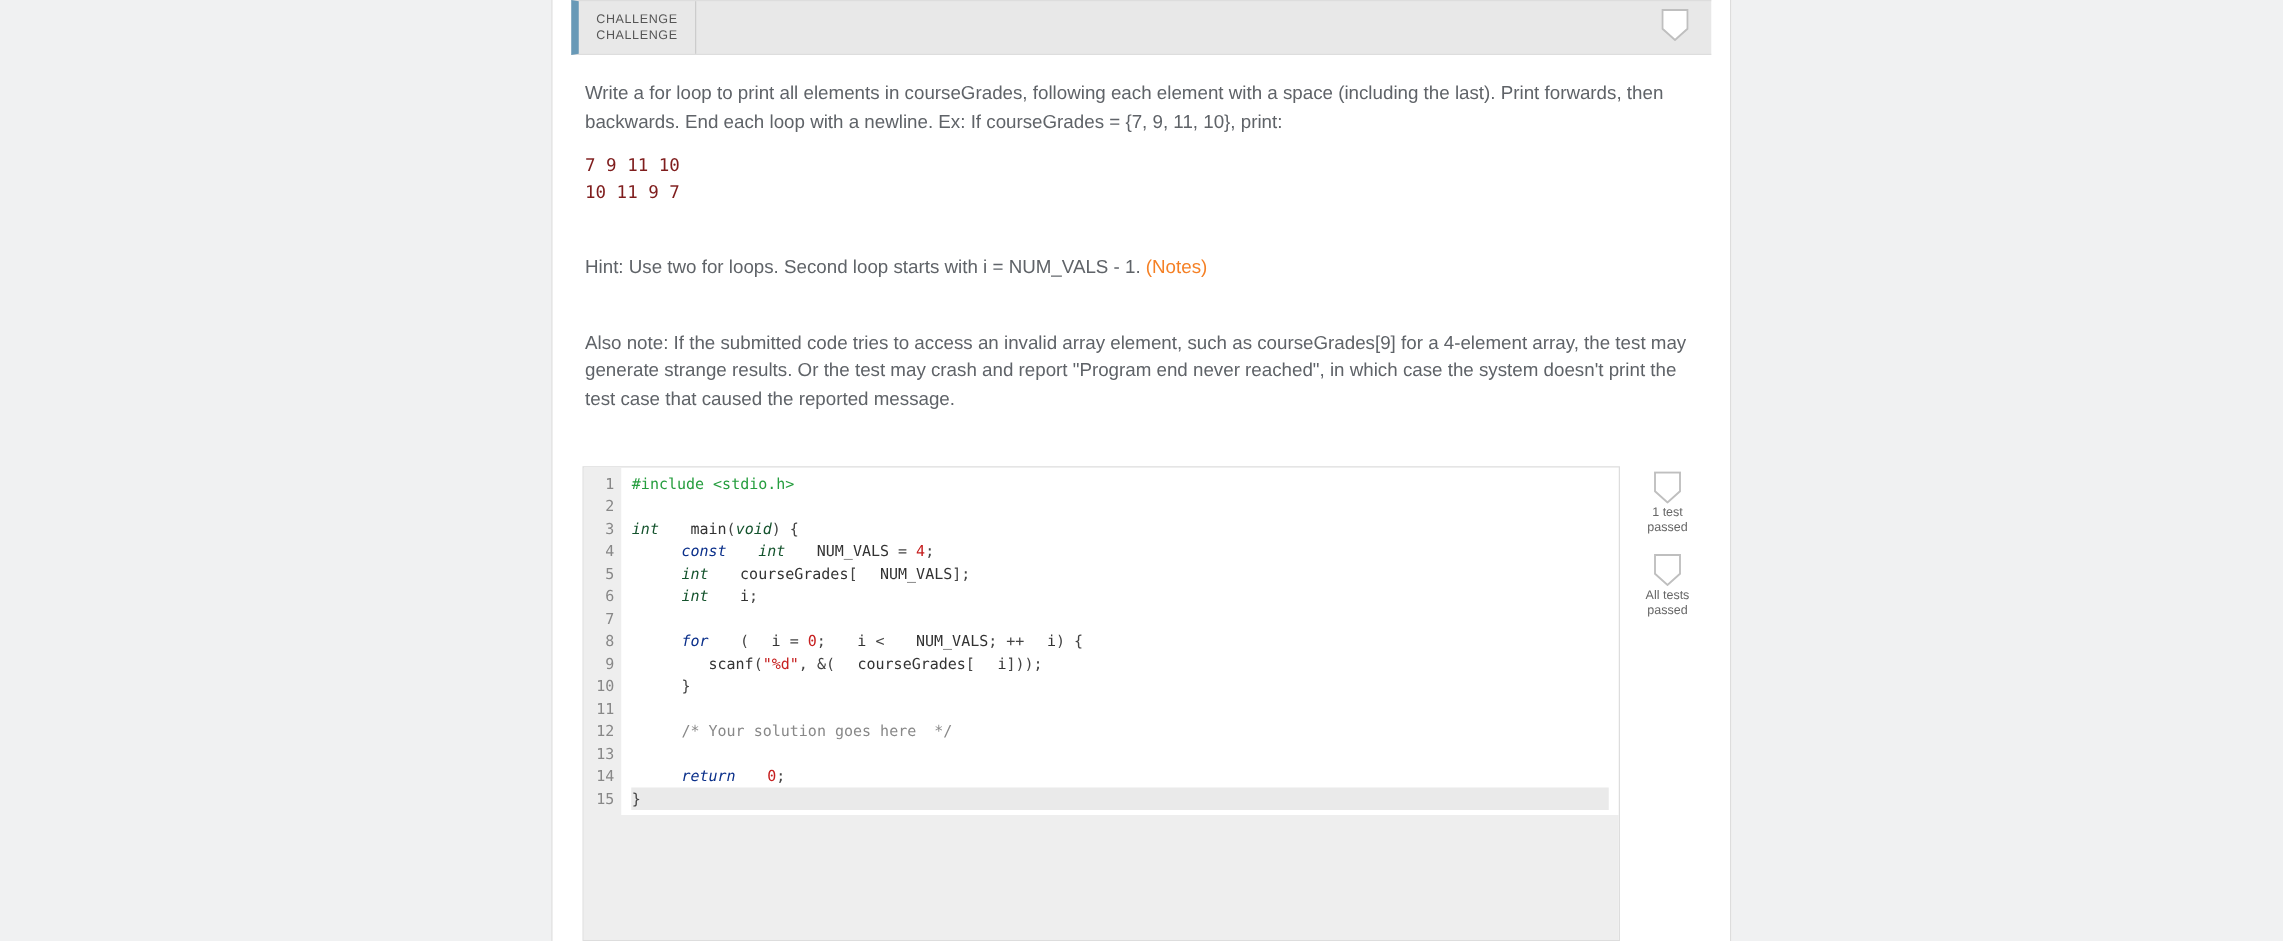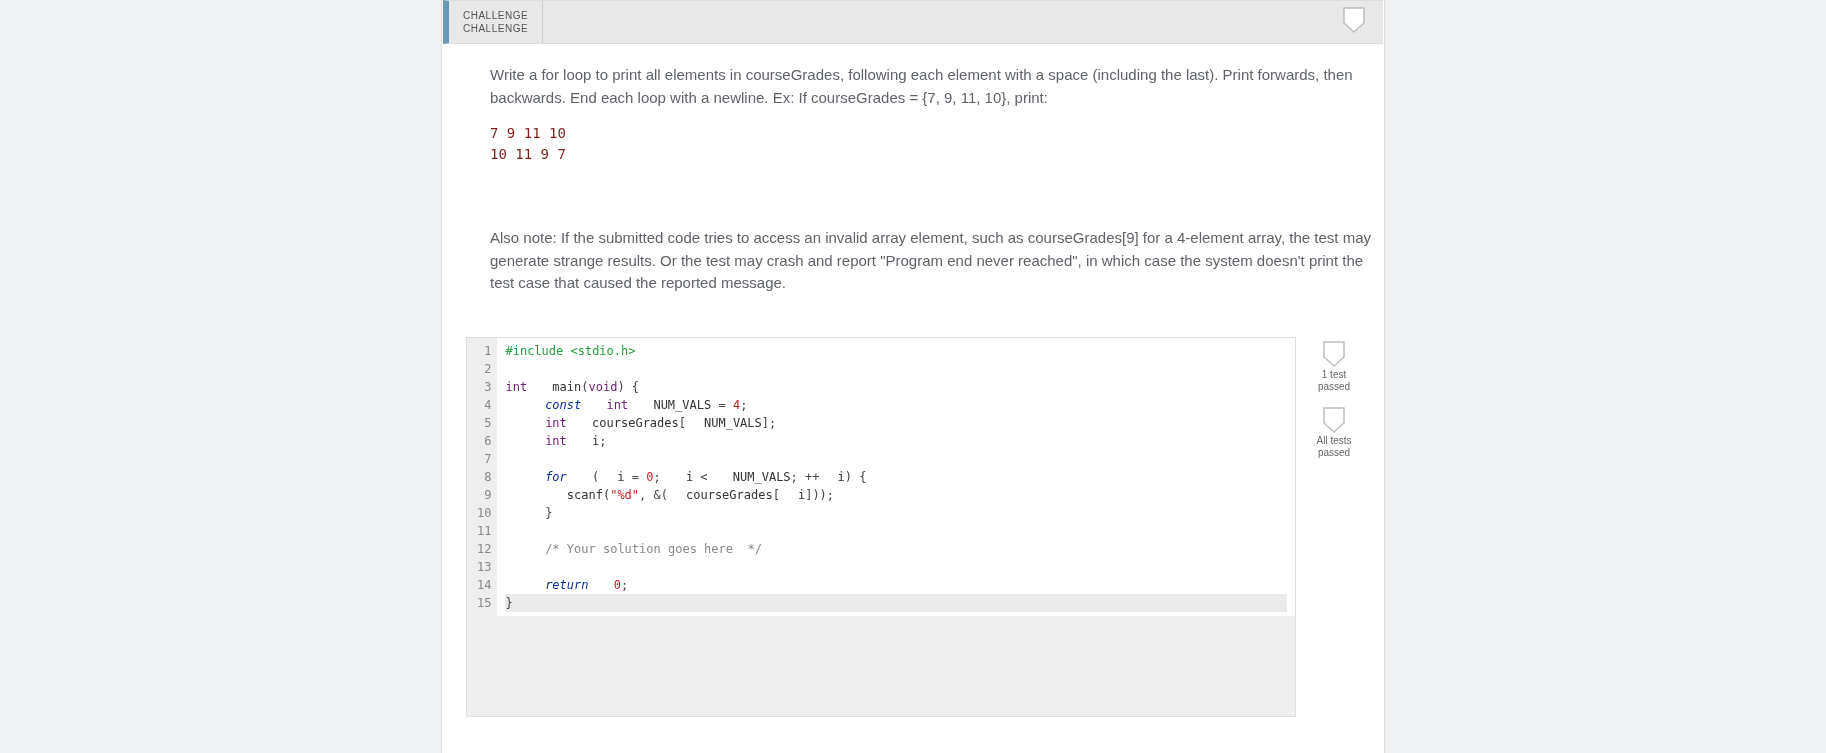--- a/index.html
+++ b/index.html
@@ -19,21 +19,21 @@
     border-left: 1px solid #ddd;
     border-right: 1px solid #ddd;
   }
   .header-bar {
     display: flex;
     align-items: center;
     background: #e8e8e8;
     border-left: 6px solid #6899b7;
     border-top: 1px solid #ddd;
     border-bottom: 1px solid #ddd;
-    margin: 0 1px;
+    margin: 0 15px;
     position: relative;
   }
   .header-left {
     padding: 8px 14px;
     border-right: 1px solid #ccc;
     font-size: 10px;
     letter-spacing: 0.5px;
     color: #555;
     line-height: 1.3;
   }
@@ -49,23 +49,22 @@
     right: 18px;
     top: 6px;
   }
   .shield {
     width: 22px;
     height: 26px;
     display: inline-block;
   }
   .shield svg { display:block; }
   .content {
-    padding: 20px 8px;
+    padding: 20px 26px;
     color: #5f6368;
-    margin-left: 40px;
   }
   .content p { margin-bottom: 14px; }
   .mono-block {
     font-family: "Menlo", "Consolas", monospace;
     font-size: 14px;
     white-space: pre;
     color: #7f1d1d;
     margin-bottom: 14px;
   }
   .spacer { height: 24px; }
@@ -99,21 +98,21 @@
   .code {
     padding: 4px 8px;
     line-height: 1.5;
     white-space: pre;
     flex: 1;
   }
   .code .row { height: 18px; }
   .code .active { background: #eaeaea; }
   .tok-pre { color: #259d3e; text-align: center; }
   .tok-kw { color: #0a2f8a; font-style: italic; }
-  .tok-ty { color: #701a75; }
+  .tok-ty { color: #14532d; font-style: italic; }
   .tok-num { color: #c62020; }
   .tok-str { color: #c62020; }
   .tok-cm { color: #888; }
   .tok-pn { color: #444; }
   .tok-id { color: #333; margin-left: 18px; }
   .editor-pad {
     background: #eeeeee;
     height: 100px;
   }
   .side {
@@ -142,20 +141,23 @@
             <path d="M1 1 H21 V16 L11 25 L1 16 Z" fill="#fff" stroke="#bfbfbf" stroke-width="1.5"></path>
           </svg></span>
     </div>
   </div>
 
   <div class="content">
     <p>Write a for loop to print all elements in courseGrades, following each element with a space (including the last). Print forwards, then backwards. End each loop with a newline. Ex: If courseGrades = {7, 9, 11, 10}, print:</p>
     <div class="mono-block"><span>7 9 11 10</span>
 <span>10 11 9 7</span></div>
     <div class="spacer"></div>
+    <p>
+      <span>Hint: Use two for loops. Second loop starts with i = NUM_VALS - 1. </span><span class="link">(Notes)</span>
+    </p>
     <div class="spacer"></div>
     <p>Also note: If the submitted code tries to access an invalid array element, such as courseGrades[9] for a 4-element array, the test may generate strange results. Or the test may crash and report "Program end never reached", in which case the system doesn't print the test case that caused the reported message.</p>
   </div>
 
   <div class="code-area">
     <div class="editor-wrap">
       <div class="editor">
         <div class="gutter" id="gutter">
             <div>1</div>
             <div>2</div>

